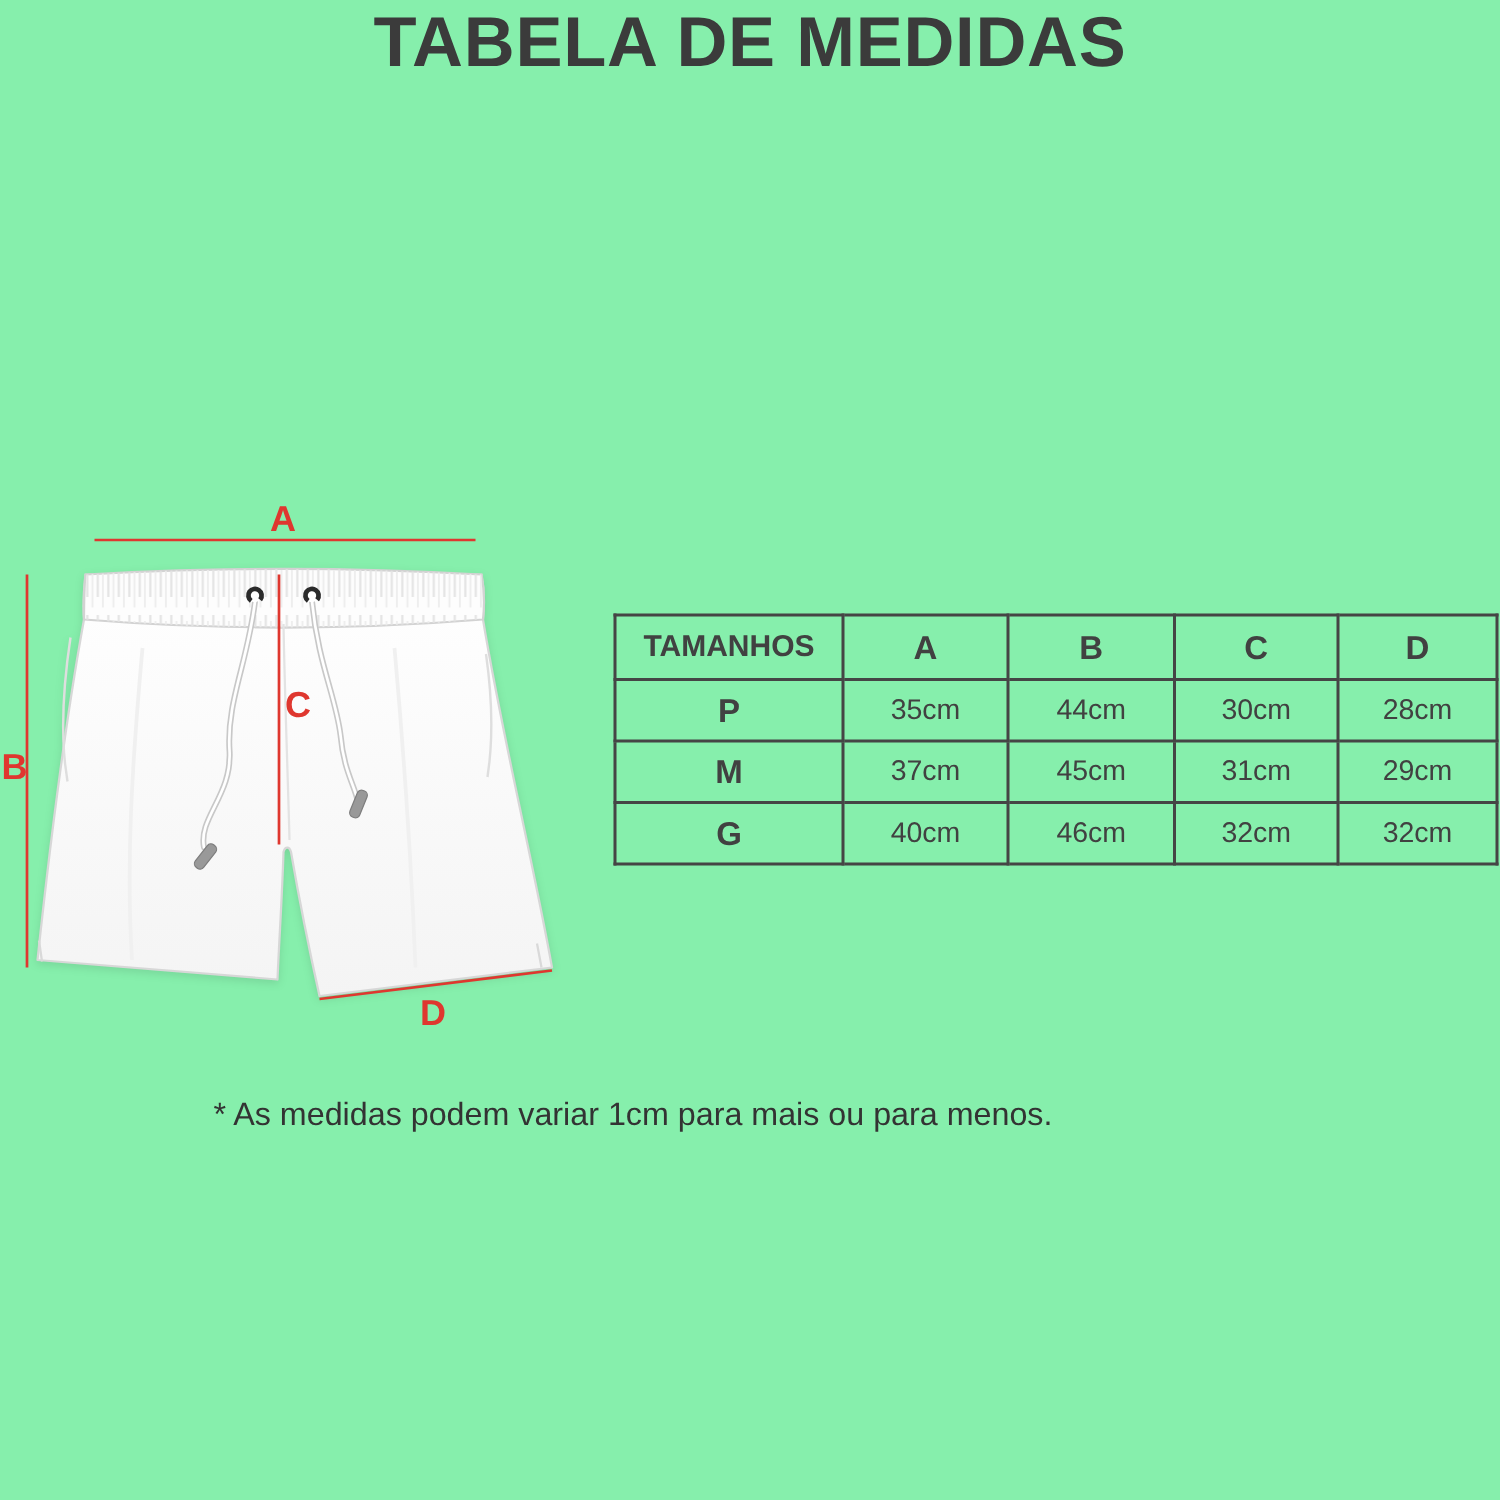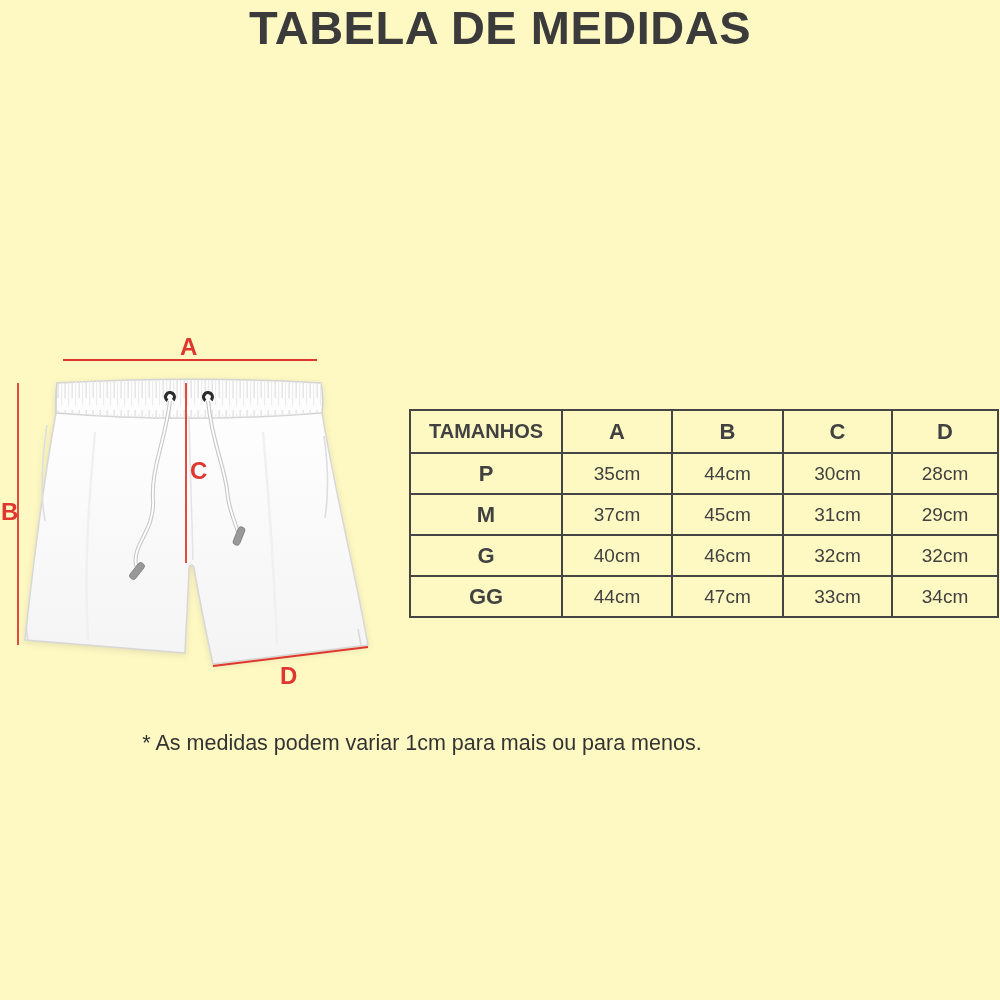--- a/index.html
+++ b/index.html
@@ -1,19 +1,19 @@
 <!DOCTYPE html>
 <html style="--accent: #df372f; --ink: #3b3b3b;"><head>
 <meta charset="utf-8">
 <style>
   :root { --accent:#df372f; --ink:#3b3b3b; --border:#454545; }
   * { margin:0; padding:0; box-sizing:border-box; }
   html,body { background:#ffffff; }
   body { font-family:"Liberation Sans", sans-serif; }
-  .canvas { position:relative; width:1000px; height:1000px; background:#fef9c3; overflow:hidden; }
+  .canvas { position:relative; width:1000px; height:1000px; background:#86efac; overflow:hidden; }
 
   .page-title {
     position:absolute; left:0; top:225; width:1000px;
     text-align:center; font-size:47px; font-weight:bold;
     color:var(--ink); letter-spacing:.5px;
   }
 
   .diagram { position:absolute; left:0; top:330px; width:400px; height:370px; }
   .diagram svg { position:absolute; left:0; top:0; }
   .dim-label {
@@ -158,25 +158,18 @@
         <td class="c-val">31cm</td>
         <td class="c-val">29cm</td>
       </tr>
       <tr class="datarow">
         <td class="c-size">G</td>
         <td class="c-val">40cm</td>
         <td class="c-val">46cm</td>
         <td class="c-val">32cm</td>
         <td class="c-val">32cm</td>
       </tr>
-      <tr class="datarow">
-        <td class="c-size">GG</td>
-        <td class="c-val">44cm</td>
-        <td class="c-val">47cm</td>
-        <td class="c-val">33cm</td>
-        <td class="c-val">34cm</td>
-      </tr>
     </tbody>
   </table>
 
   <p class="footnote">* As medidas podem variar 1cm para mais ou para menos.</p>
 
 </div>
 
 </body></html>

